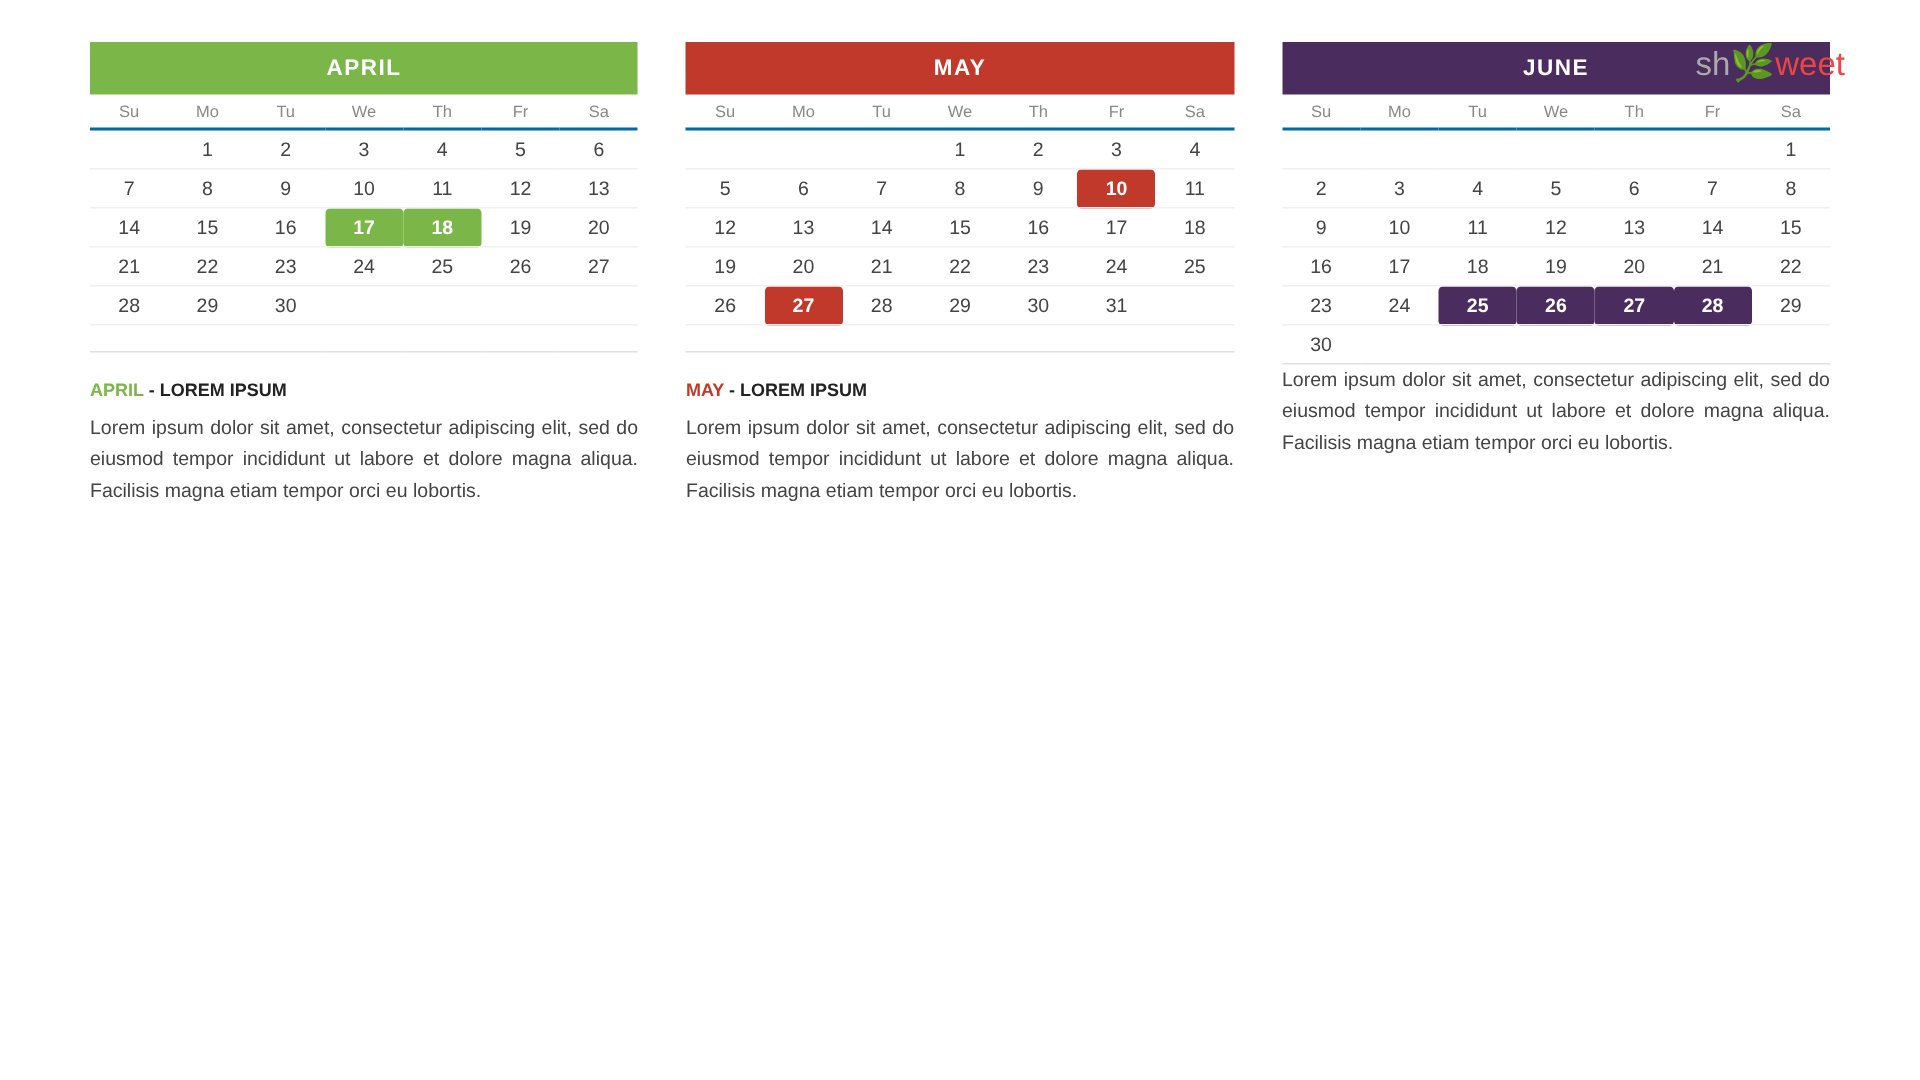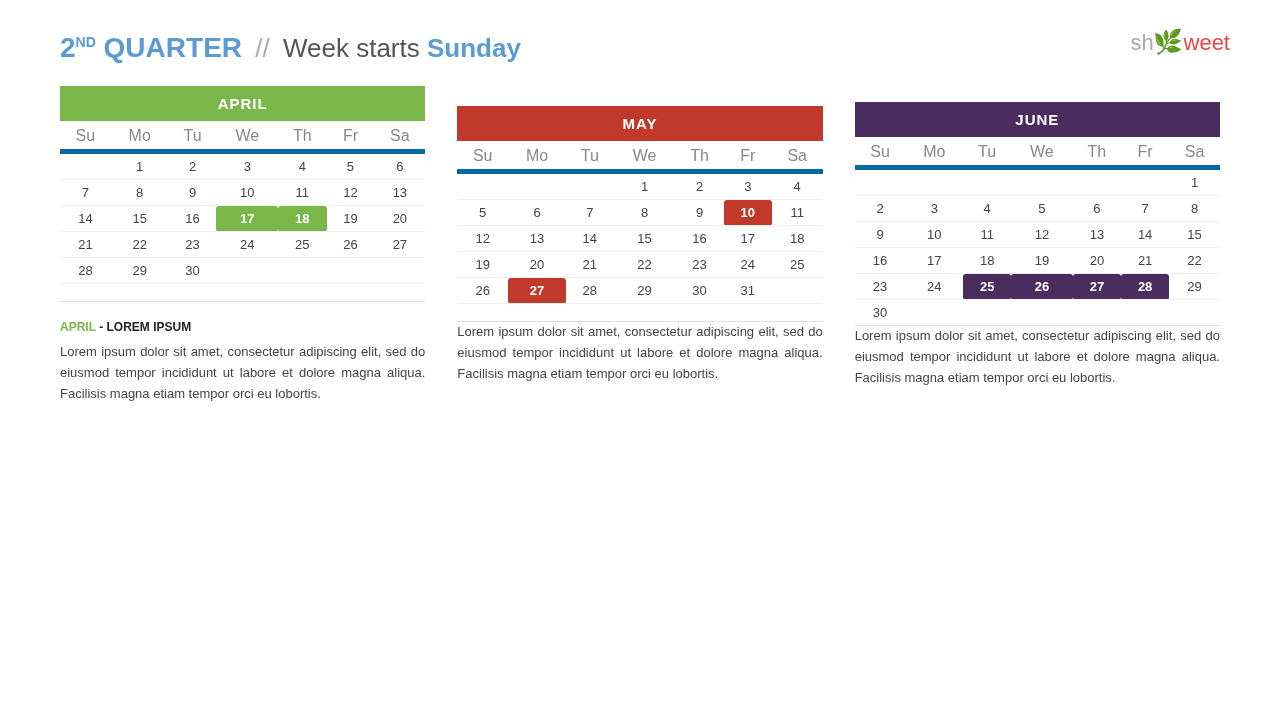--- a/index.html
+++ b/index.html
@@ -49,21 +49,21 @@
       color: #555;
       font-weight: 400;
     }
     .header-subtitle .sunday {
       color: #5b9bd5;
       font-weight: 700;
     }
     .calendars-row {
       display: flex;
       gap: 32px;
-      align-items: center;
+      align-items: flex-start;
     }
     .calendar-col {
       flex: 1;
     }
     .calendar-table {
       width: 100%;
       border-collapse: collapse;
       font-size: 13px;
     }
     .calendar-header-row td {
@@ -75,24 +75,24 @@
       padding: 9px 0;
       border-radius: 0;
     }
     .calendar-header-row.april td { background: #7ab648; }
     .calendar-header-row.may td { background: #c0392b; }
     .calendar-header-row.june td { background: #4a2c5e; }
 
     .day-names-row td {
       text-align: center;
       color: #888;
-      font-size: 16px;
+      font-size: 11px;
       font-weight: 400;
       padding: 6px 0 4px 0;
-      border-bottom: 5px solid #0369a1;
+      border-bottom: 2px solid #0369a1;
     }
     .calendar-table tbody tr td {
       text-align: center;
       padding: 5px 2px;
       font-size: 13px;
       color: #444;
       border-bottom: 1px solid #f0f0f0;
     }
     .calendar-table tbody tr:last-child td {
       border-bottom: 1px solid #e0e0e0;
@@ -150,26 +150,20 @@
   </style>
 </head>
 <body>
 
 <div class="page">
 
   <div class="logo">
     <span class="sh">sh</span><span class="leaf">🌿</span><span class="weet">weet</span>
   </div>
 
-  <div class="header-subtitle">
-    <span class="bold-green">2<sup>ND</sup> <span>QUARTER</span></span>
-    <span class="slash">//</span>
-    <span class="week-text">Week starts</span>
-    <span class="sunday"> Sunday</span>
-  </div>
 
   <div class="calendars-row">
 
     <div class="calendar-col">
       <table class="calendar-table">
         <thead>
           <tr class="calendar-header-row april">
             <td colspan="7">APRIL</td>
           </tr>
           <tr class="day-names-row">
@@ -299,20 +293,23 @@
             <td>29</td>
             <td>30</td>
             <td>31</td>
             <td></td>
           </tr>
           <tr class="empty-row">
             <td colspan="7"></td>
           </tr>
         </tbody>
       </table>
+      <div class="month-label">
+        <span class="month-name-may">MAY</span><span class="dash-text"> - LOREM IPSUM</span>
+      </div>
       <div class="lorem-body">Lorem ipsum dolor sit amet, consectetur adipiscing elit, sed do eiusmod tempor incididunt ut labore et dolore magna aliqua. Facilisis magna etiam tempor orci eu lobortis.</div>
     </div>
 
     <div class="calendar-col">
       <table class="calendar-table">
         <thead>
           <tr class="calendar-header-row june">
             <td colspan="7">JUNE</td>
           </tr>
           <tr class="day-names-row">

